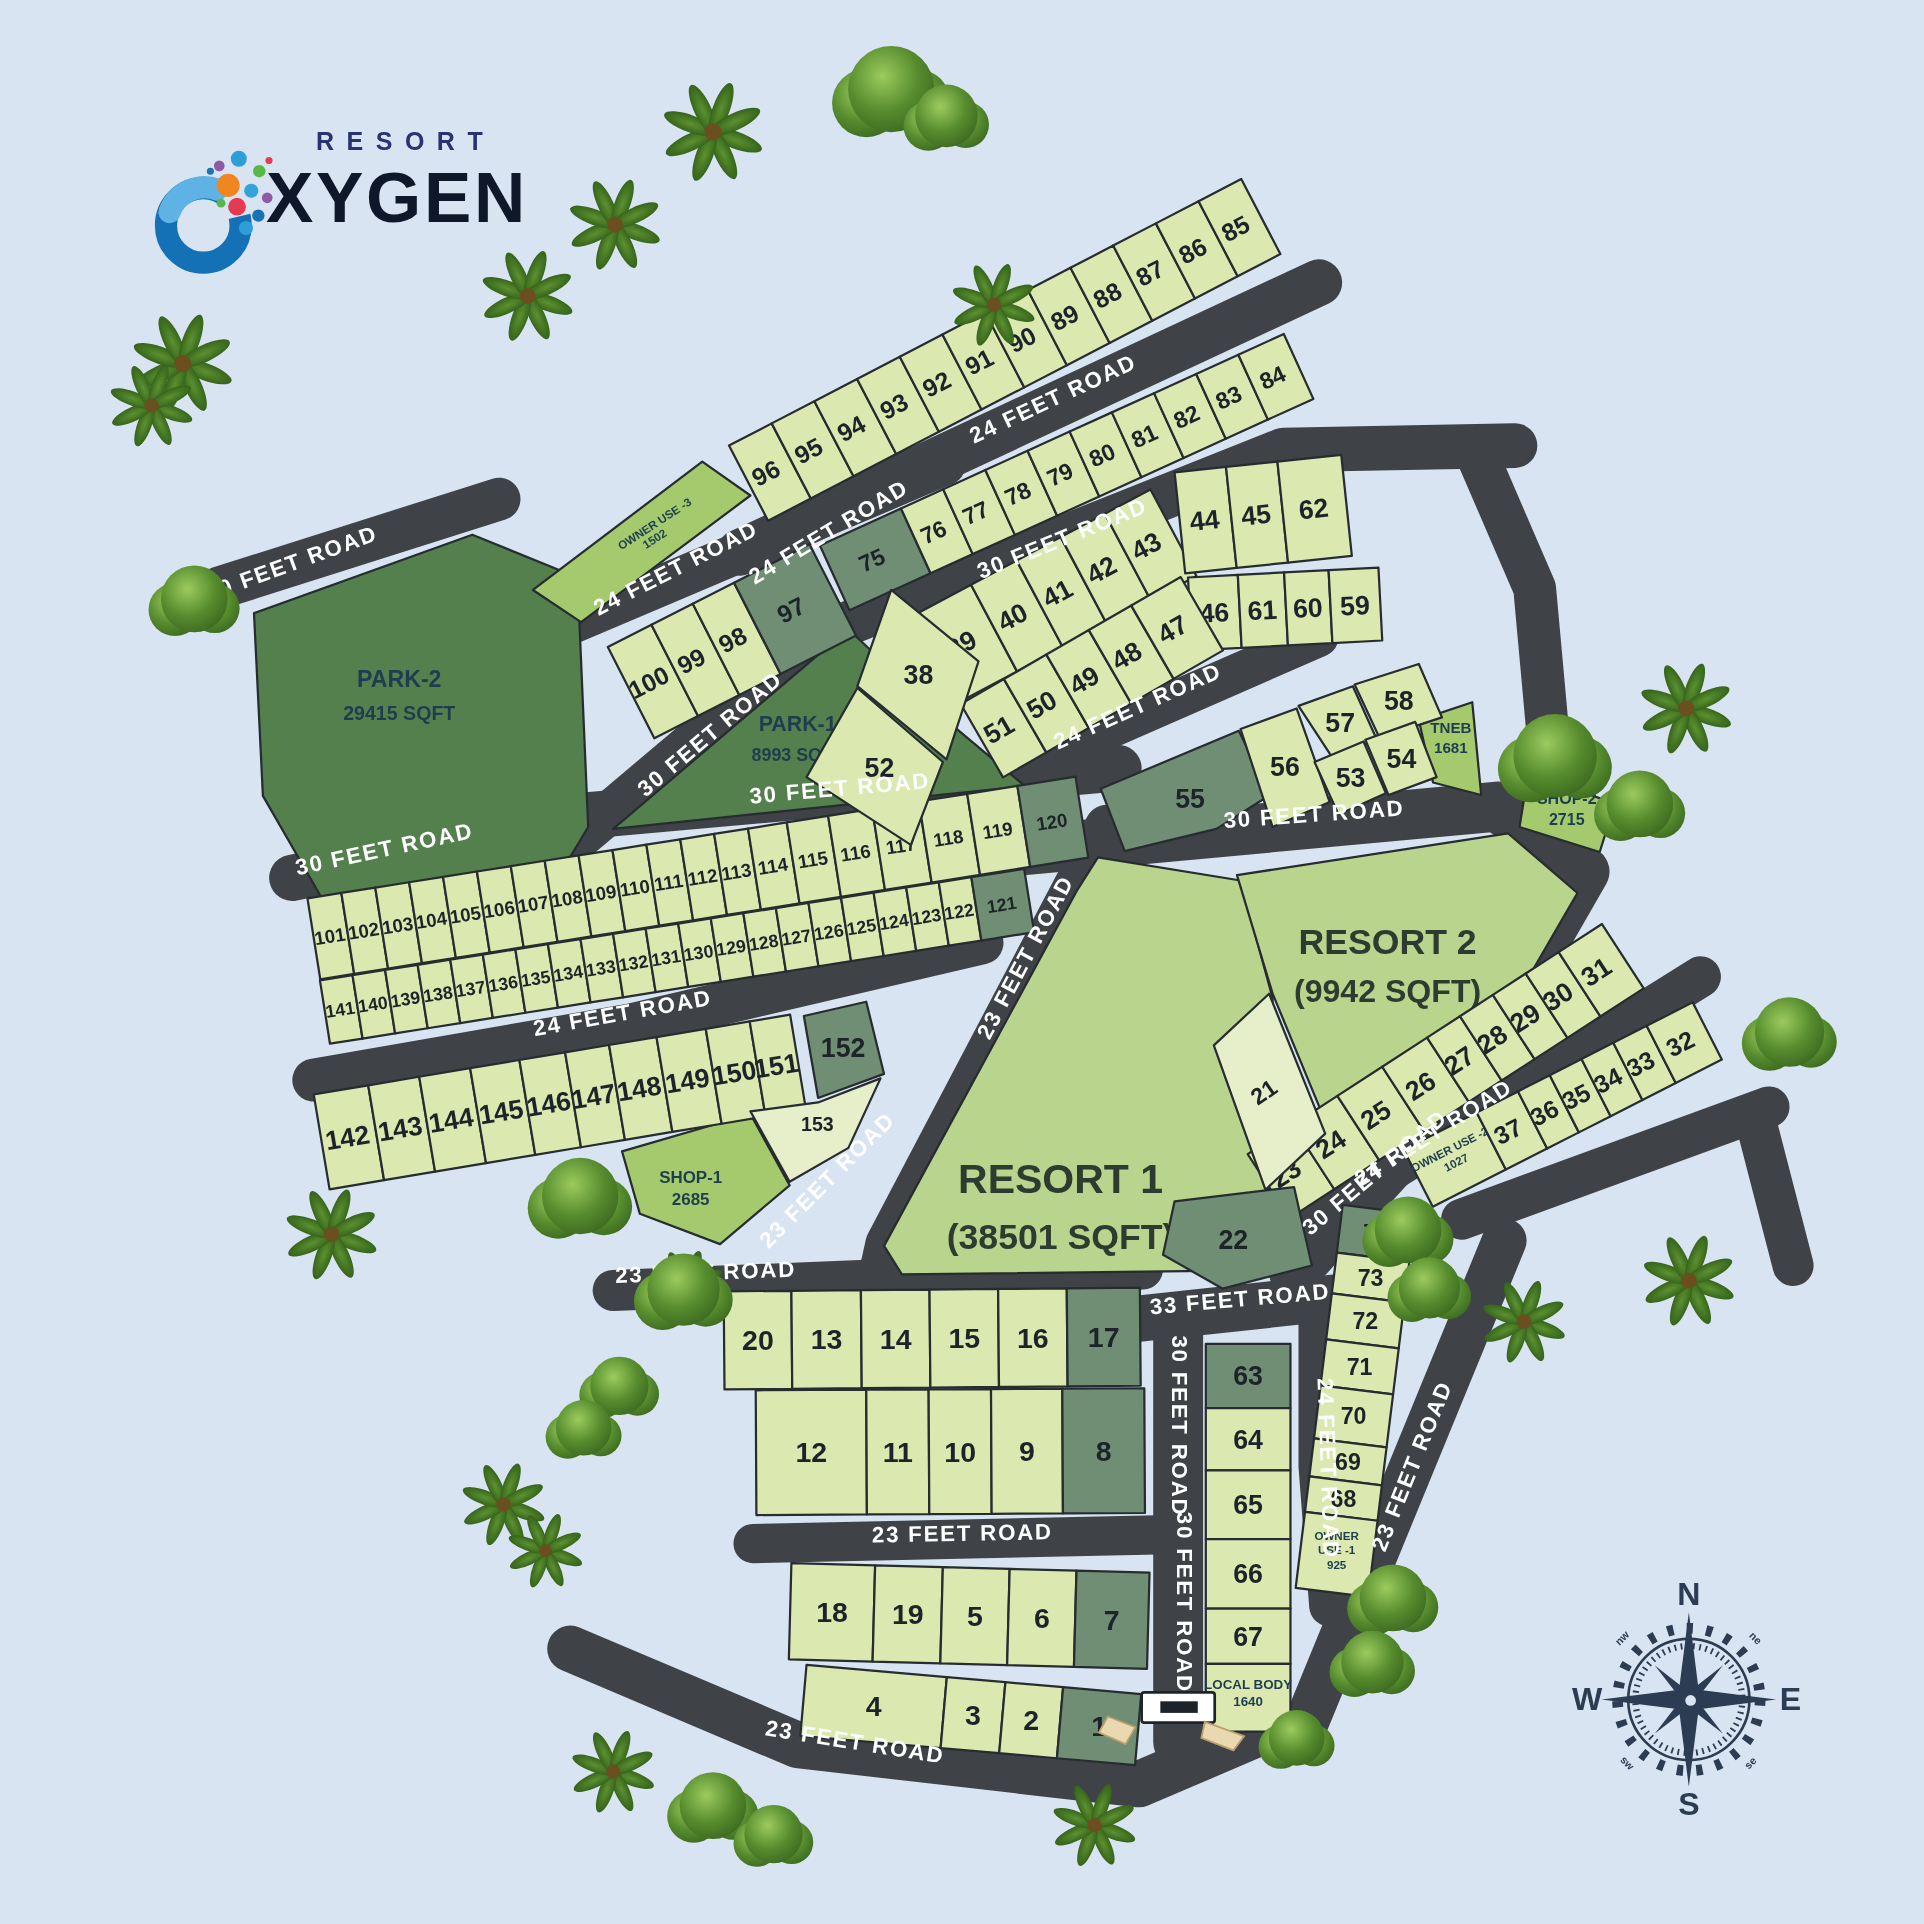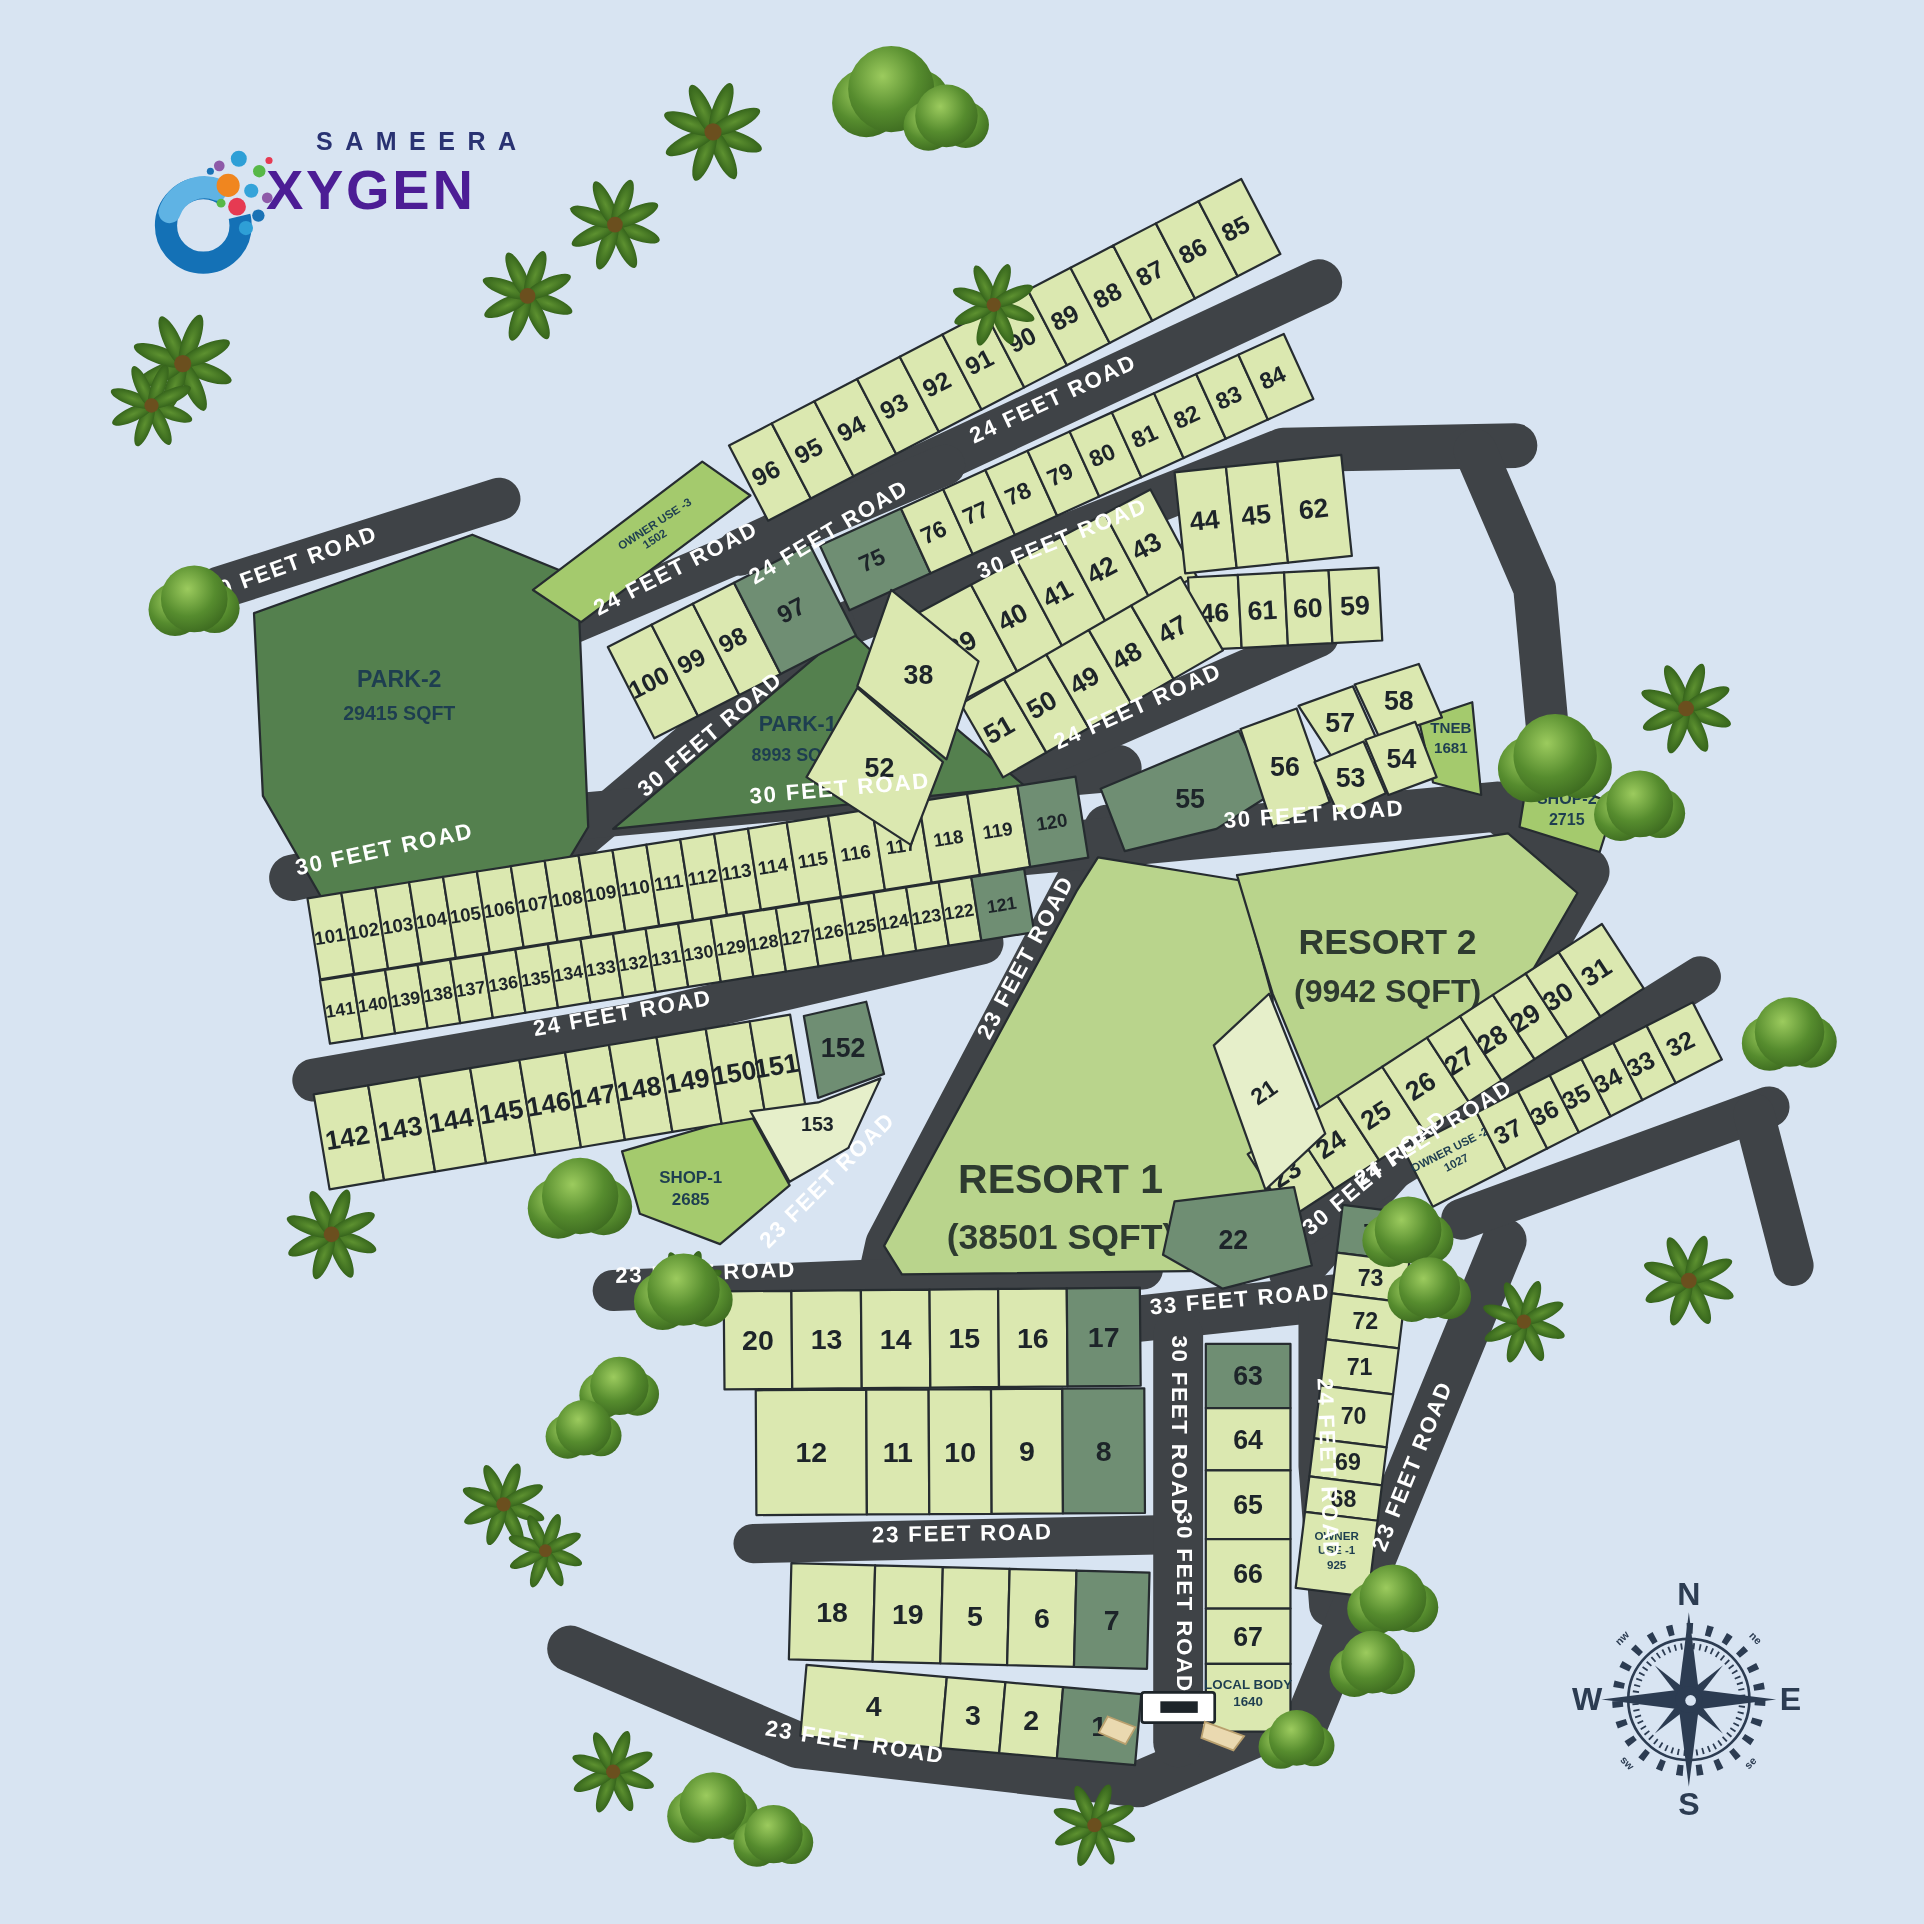--- a/index.html
+++ b/index.html
@@ -6,22 +6,22 @@
   body{
     width:1925px;height:1925px;position:relative;overflow:hidden;
     background:#d8e4f2;font-family:"Liberation Sans",sans-serif;
   }
   #map{position:absolute;left:0;top:0;width:1925px;height:1925px;display:block;}
   svg text{font-family:"Liberation Sans",sans-serif;}
   .logo{position:absolute;left:134px;top:114px;width:535px;height:196px;z-index:5;}
   .logo .brand-line{position:absolute;left:182px;top:12.5px;font-size:25px;font-weight:bold;
     letter-spacing:12.5px;color:#293272;}
   .logo .o-mark{position:absolute;left:0;top:27px;width:151px;height:151px;}
-  .logo .oxygen-text{position:absolute;left:132px;top:43px;font-size:56px;font-weight:bold;
-    letter-spacing:2.7px;color:#4c1d95;}
+  .logo .oxygen-text{position:absolute;left:132px;top:43px;font-size:71px;font-weight:bold;
+    letter-spacing:2.7px;color:#0f172a;}
 </style>
 </head>
 <body style="background: rgb(216, 228, 242);">
 
 <svg id="map" viewBox="0 0 2160 2160">
   <defs>
     <radialGradient id="tg" cx="40%" cy="35%" r="75%">
       <stop offset="0%" stop-color="#9ccb5e"></stop>
         <stop offset="55%" stop-color="#568c2e"></stop>
         <stop offset="100%" stop-color="#38641d"></stop>
@@ -709,21 +709,21 @@
     <text x="114" y="12" text-anchor="middle" font-size="36" font-weight="bold" fill="#2c3c52">E</text>
     <text x="-114" y="12" text-anchor="middle" font-size="36" font-weight="bold" fill="#2c3c52">W</text>
     <text x="-72" y="-66" text-anchor="middle" font-size="12" font-weight="bold" fill="#2c3c52" transform="rotate(-45 -72 -66)">nw</text>
     <text x="72" y="-66" text-anchor="middle" font-size="12" font-weight="bold" fill="#2c3c52" transform="rotate(45 72 -66)">ne</text>
     <text x="-72" y="74" text-anchor="middle" font-size="12" font-weight="bold" fill="#2c3c52" transform="rotate(45 -72 74)">sw</text>
     <text x="72" y="74" text-anchor="middle" font-size="12" font-weight="bold" fill="#2c3c52" transform="rotate(-45 72 74)">se</text>
   </g>
 </svg>
 
 <div class="logo">
-  <div class="brand-line">SAMEERA</div>
+  <div class="brand-line">RESORT</div>
   <svg class="o-mark" viewBox="0 0 170 170">
     <circle cx="78" cy="95" r="42" fill="none" stroke="#1471b6" stroke-width="25"></circle>
     <path d="M 40 80 A 42 42 0 0 1 95 55" fill="none" stroke="#5fb3e4" stroke-width="25" stroke-linecap="round"></path>
     <path d="M 103 62 A 42 42 0 0 1 118 85" fill="none" stroke="#d8e4f2" stroke-width="29"></path>
     <g>
       <circle cx="96" cy="28" r="6" fill="#8e5aa8"></circle>
         <circle cx="118" cy="20" r="9" fill="#2e9fd6"></circle>
       <circle cx="141" cy="34" r="7" fill="#57b847"></circle>
         <circle cx="106" cy="50" r="13" fill="#f0861f"></circle>
       <circle cx="132" cy="56" r="8" fill="#35a3d9"></circle>

